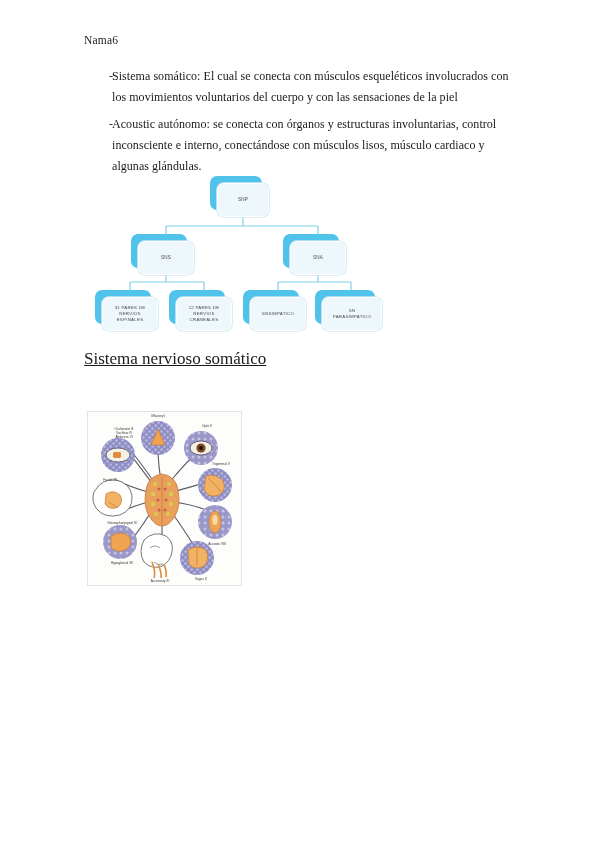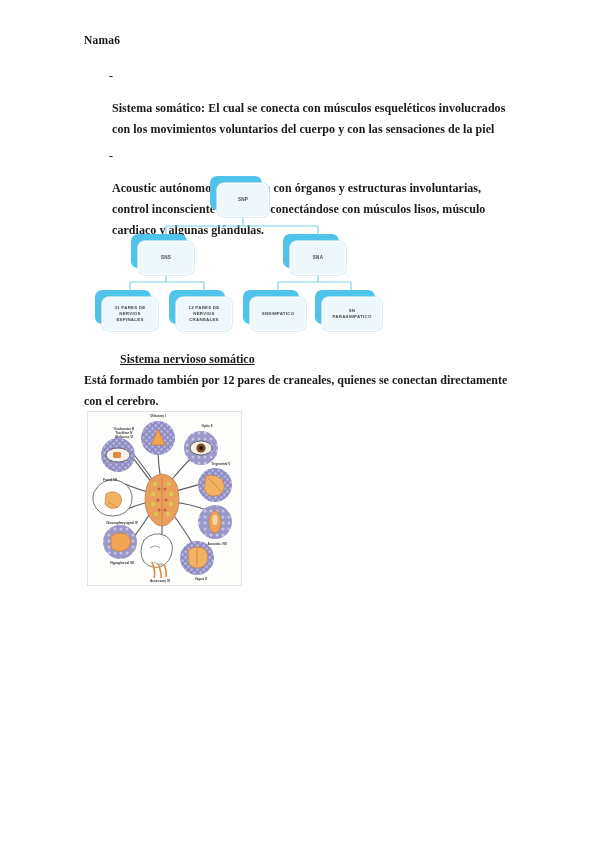--- a/index.html
+++ b/index.html
@@ -10,21 +10,20 @@
   body {
     font-family: "Liberation Serif", "DejaVu Serif", serif;
     color: #000000;
   }
   .page {
     position: relative;
     width: 599px;
     height: 848px;
     background: #ffffff;
     overflow: hidden;
-    font-weight: bold;
   }
 
   
   .doc-header {
     position: absolute;
     left: 84px;
     top: 34px;
     font-size: 11.5px;
     letter-spacing: 0.2px;
     color: #1a1a1a;
@@ -52,21 +51,20 @@
     line-height: 21px;
     color: #1a1a1a;
   }
   .bullet-text {
     flex: 1 1 auto;
     font-size: 12px;
     line-height: 21px;
     color: #1a1a1a;
     text-align: left;
     letter-spacing: 0.05px;
-    margin-top: 32px;
   }
 
   
   .flowchart {
     position: absolute;
     left: 95px;
     top: 176px;
     width: 300px;
     height: 172px;
   }
@@ -124,25 +122,24 @@
     left: 0; top: 0;
     width: 300px; height: 172px;
     pointer-events: none;
   }
 
   
   .section-heading {
     position: absolute;
     left: 84px;
     top: 350px;
-    font-size: 12px;
+    font-size: 17px;
     line-height: 18px;
     text-decoration: underline;
     color: #1a1a1a;
-    margin-left: 36px;
   }
   .section-body {
     position: absolute;
     left: 84px;
     top: 370px;
     width: 432px;
     font-size: 12px;
     line-height: 21px;
     color: #1a1a1a;
   }
@@ -252,21 +249,20 @@
       <div class="face">
         <span class="label">SN
 PARASIMPATICO</span>
       </div>
     </div>
 
   </div>
 
   <div class="section-heading">Sistema nervioso somático</div>
 
-  <div class="section-body">Está formado también por 12 pares de craneales, quienes se conectan directamente con el cerebro.</div>
 
   <div class="figure">
     <svg class="fig-svg" viewBox="0 0 153 173">
       <defs>
         <pattern id="dots" width="6" height="6" patternUnits="userSpaceOnUse">
           <rect width="6" height="6" fill="#8e8ec4"></rect>
           <circle cx="1.6" cy="1.6" r="1.3" fill="#b9b7dc"></circle>
           <circle cx="4.6" cy="4.6" r="1.3" fill="#b9b7dc"></circle>
         </pattern>
         <pattern id="dots2" width="6" height="6" patternUnits="userSpaceOnUse">

